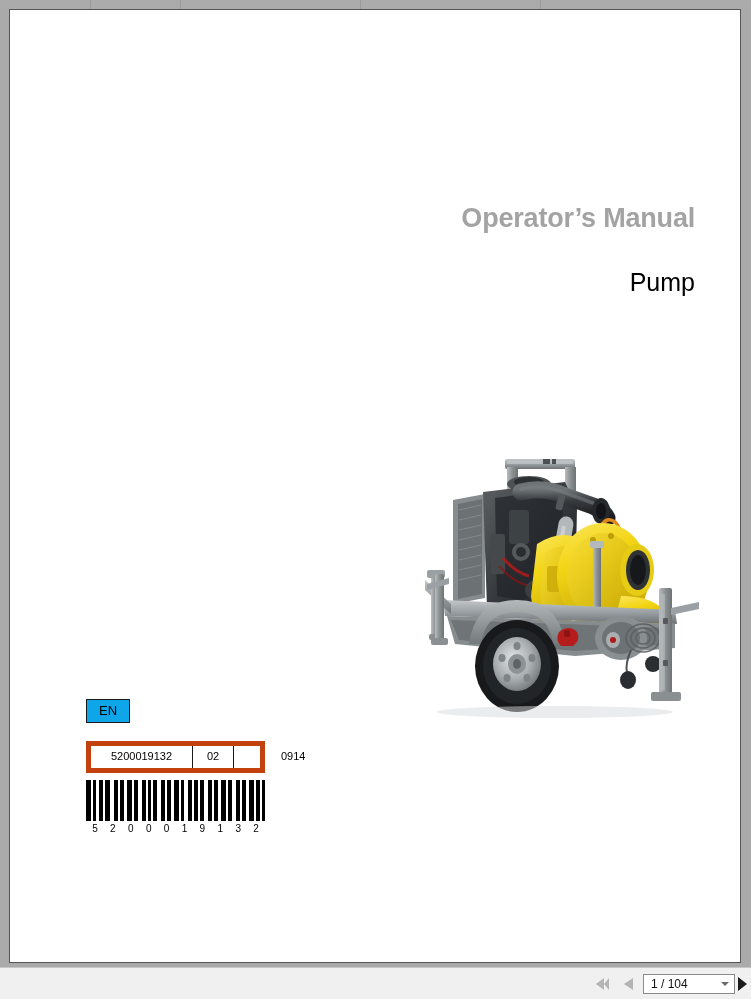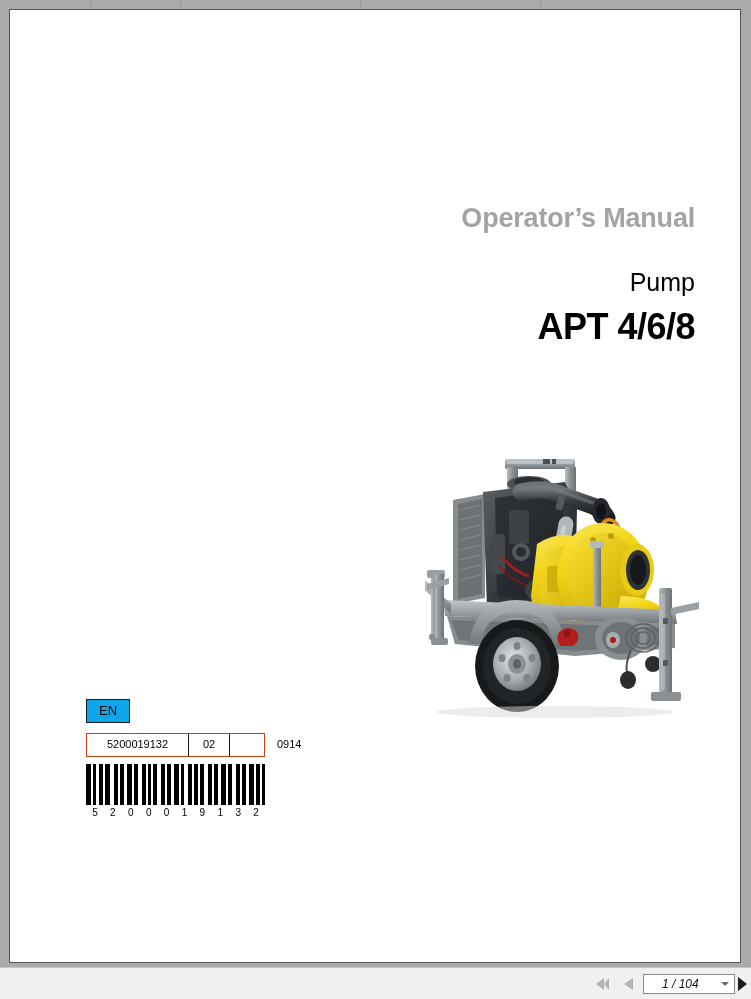--- a/index.html
+++ b/index.html
@@ -101,23 +101,23 @@
   #lang-box {
     display: inline-block;
     border: 1px solid #1a1a1a;
     padding: 4px 12px 5px 12px;
     font-size: 13px;
     color: #000;
     line-height: 1;
     background: #0ea5e9;
   }
   #doc-id-row {
-    margin-top: 10px;
+    margin-top: 18px;
     display: flex;
-    border: 1px solid #c2410c;
+    border: 5px solid #c2410c;
     width: 179px;
     box-sizing: border-box;
     background: #fff;
   }
   #doc-id-row .cell {
     font-size: 11px;
     color: #000;
     text-align: center;
     padding: 5px 2px 6px 2px;
     line-height: 1;
@@ -200,23 +200,22 @@
     border: 1px solid #8a8a8a;
     box-sizing: border-box;
     display: flex;
     align-items: center;
     position: relative;
     margin: 0 2px;
   }
   #page-number-value {
     font-size: 12px;
     color: #111;
-    padding-left: 18px;
+    padding-left: 7px;
     line-height: 1;
-    font-style: italic;
   }
   #page-dropdown-caret {
     position: absolute;
     right: 5px;
     top: 50%;
     margin-top: -2px;
     width: 0; height: 0;
     border-left: 4px solid transparent;
     border-right: 4px solid transparent;
     border-top: 4px solid #6a6a6a;
@@ -241,21 +240,20 @@
     <div class="tick" style="left:360px"></div>
     <div class="tick" style="left:540px"></div>
   </div>
 
   <div id="page">
 
     <div class="cover-text" id="doc-kind">Operator’s Manual</div>
 
     <div class="cover-text" id="product-type">Pump</div>
 
-    <div class="cover-text" id="product-model">APT 4/6/8</div>
 
     <div id="product-photo">
       <svg width="292" height="272" viewBox="0 0 292 272" xmlns="http://www.w3.org/2000/svg">
         <defs>
           <linearGradient id="steelV" x1="0" y1="0" x2="1" y2="0">
             <stop offset="0%" stop-color="#b9bdc0"></stop>
             <stop offset="45%" stop-color="#8e9396"></stop>
             <stop offset="100%" stop-color="#6e7376"></stop>
           </linearGradient>
           <linearGradient id="steelH" x1="0" y1="0" x2="0" y2="1">

